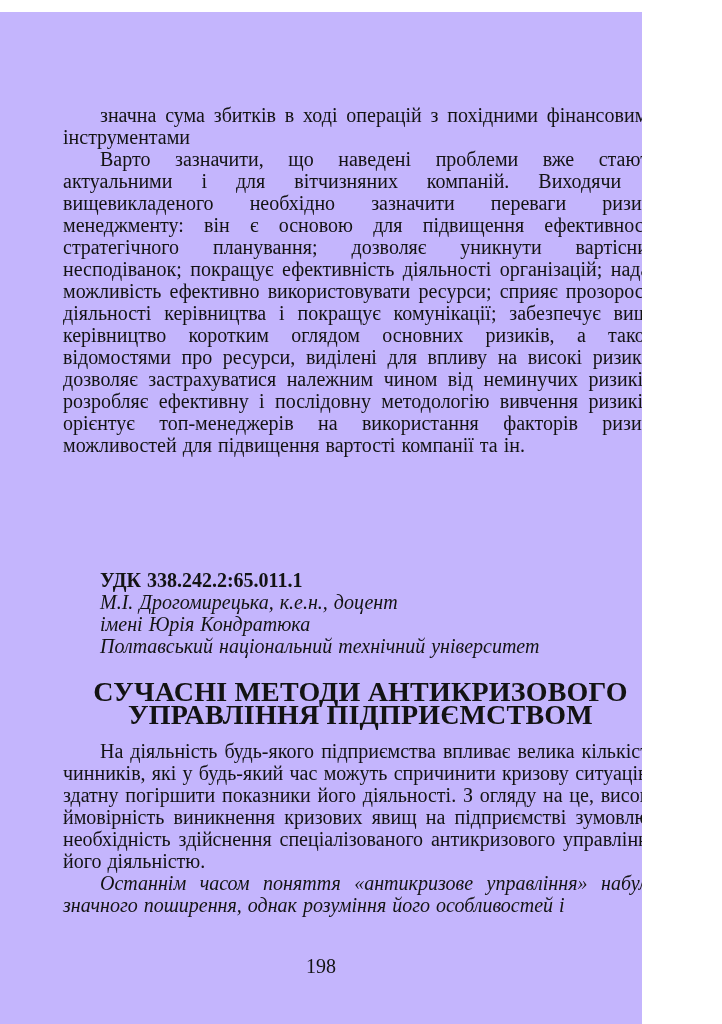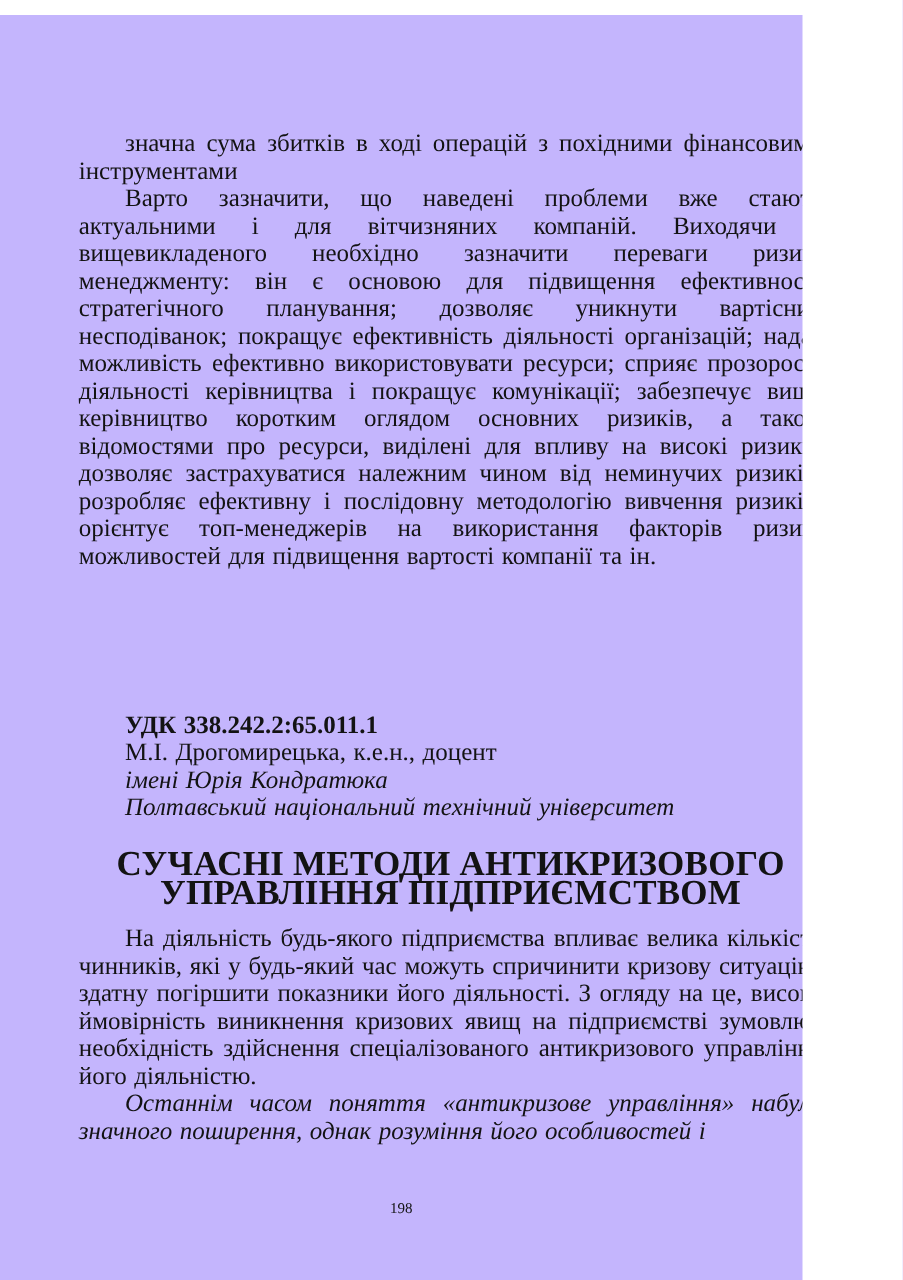--- a/index.html
+++ b/index.html
@@ -44,20 +44,21 @@
   .udc {
     font-size: 20px;
     line-height: 22px;
     font-weight: bold;
     text-align: left;
   }
   .byline {
     font-size: 20px;
     line-height: 22px;
     text-align: right;
+    font-style: italic;
   }
   .affiliation {
     font-size: 20px;
     line-height: 22px;
     text-align: right;
     font-style: italic;
   }
   .article-title {
     margin: 23px 0 14px 0;
     font-size: 28px;
@@ -69,21 +70,21 @@
   .article p.body-par + p.body-par {
     margin-top: 0;
     font-style: italic;
   }
   .page-number {
     position: absolute;
     top: 943px;
     left: 0;
     width: 100%;
     text-align: center;
-    font-size: 12px;
+    font-size: 20px;
     line-height: 22px;
   }
 </style>
 </head>
 <body>
 
 <div class="page">
 
   <div class="fragment">
     <p>значна сума збитків в ході операцій з похідними фінансовими інструментами</p>

